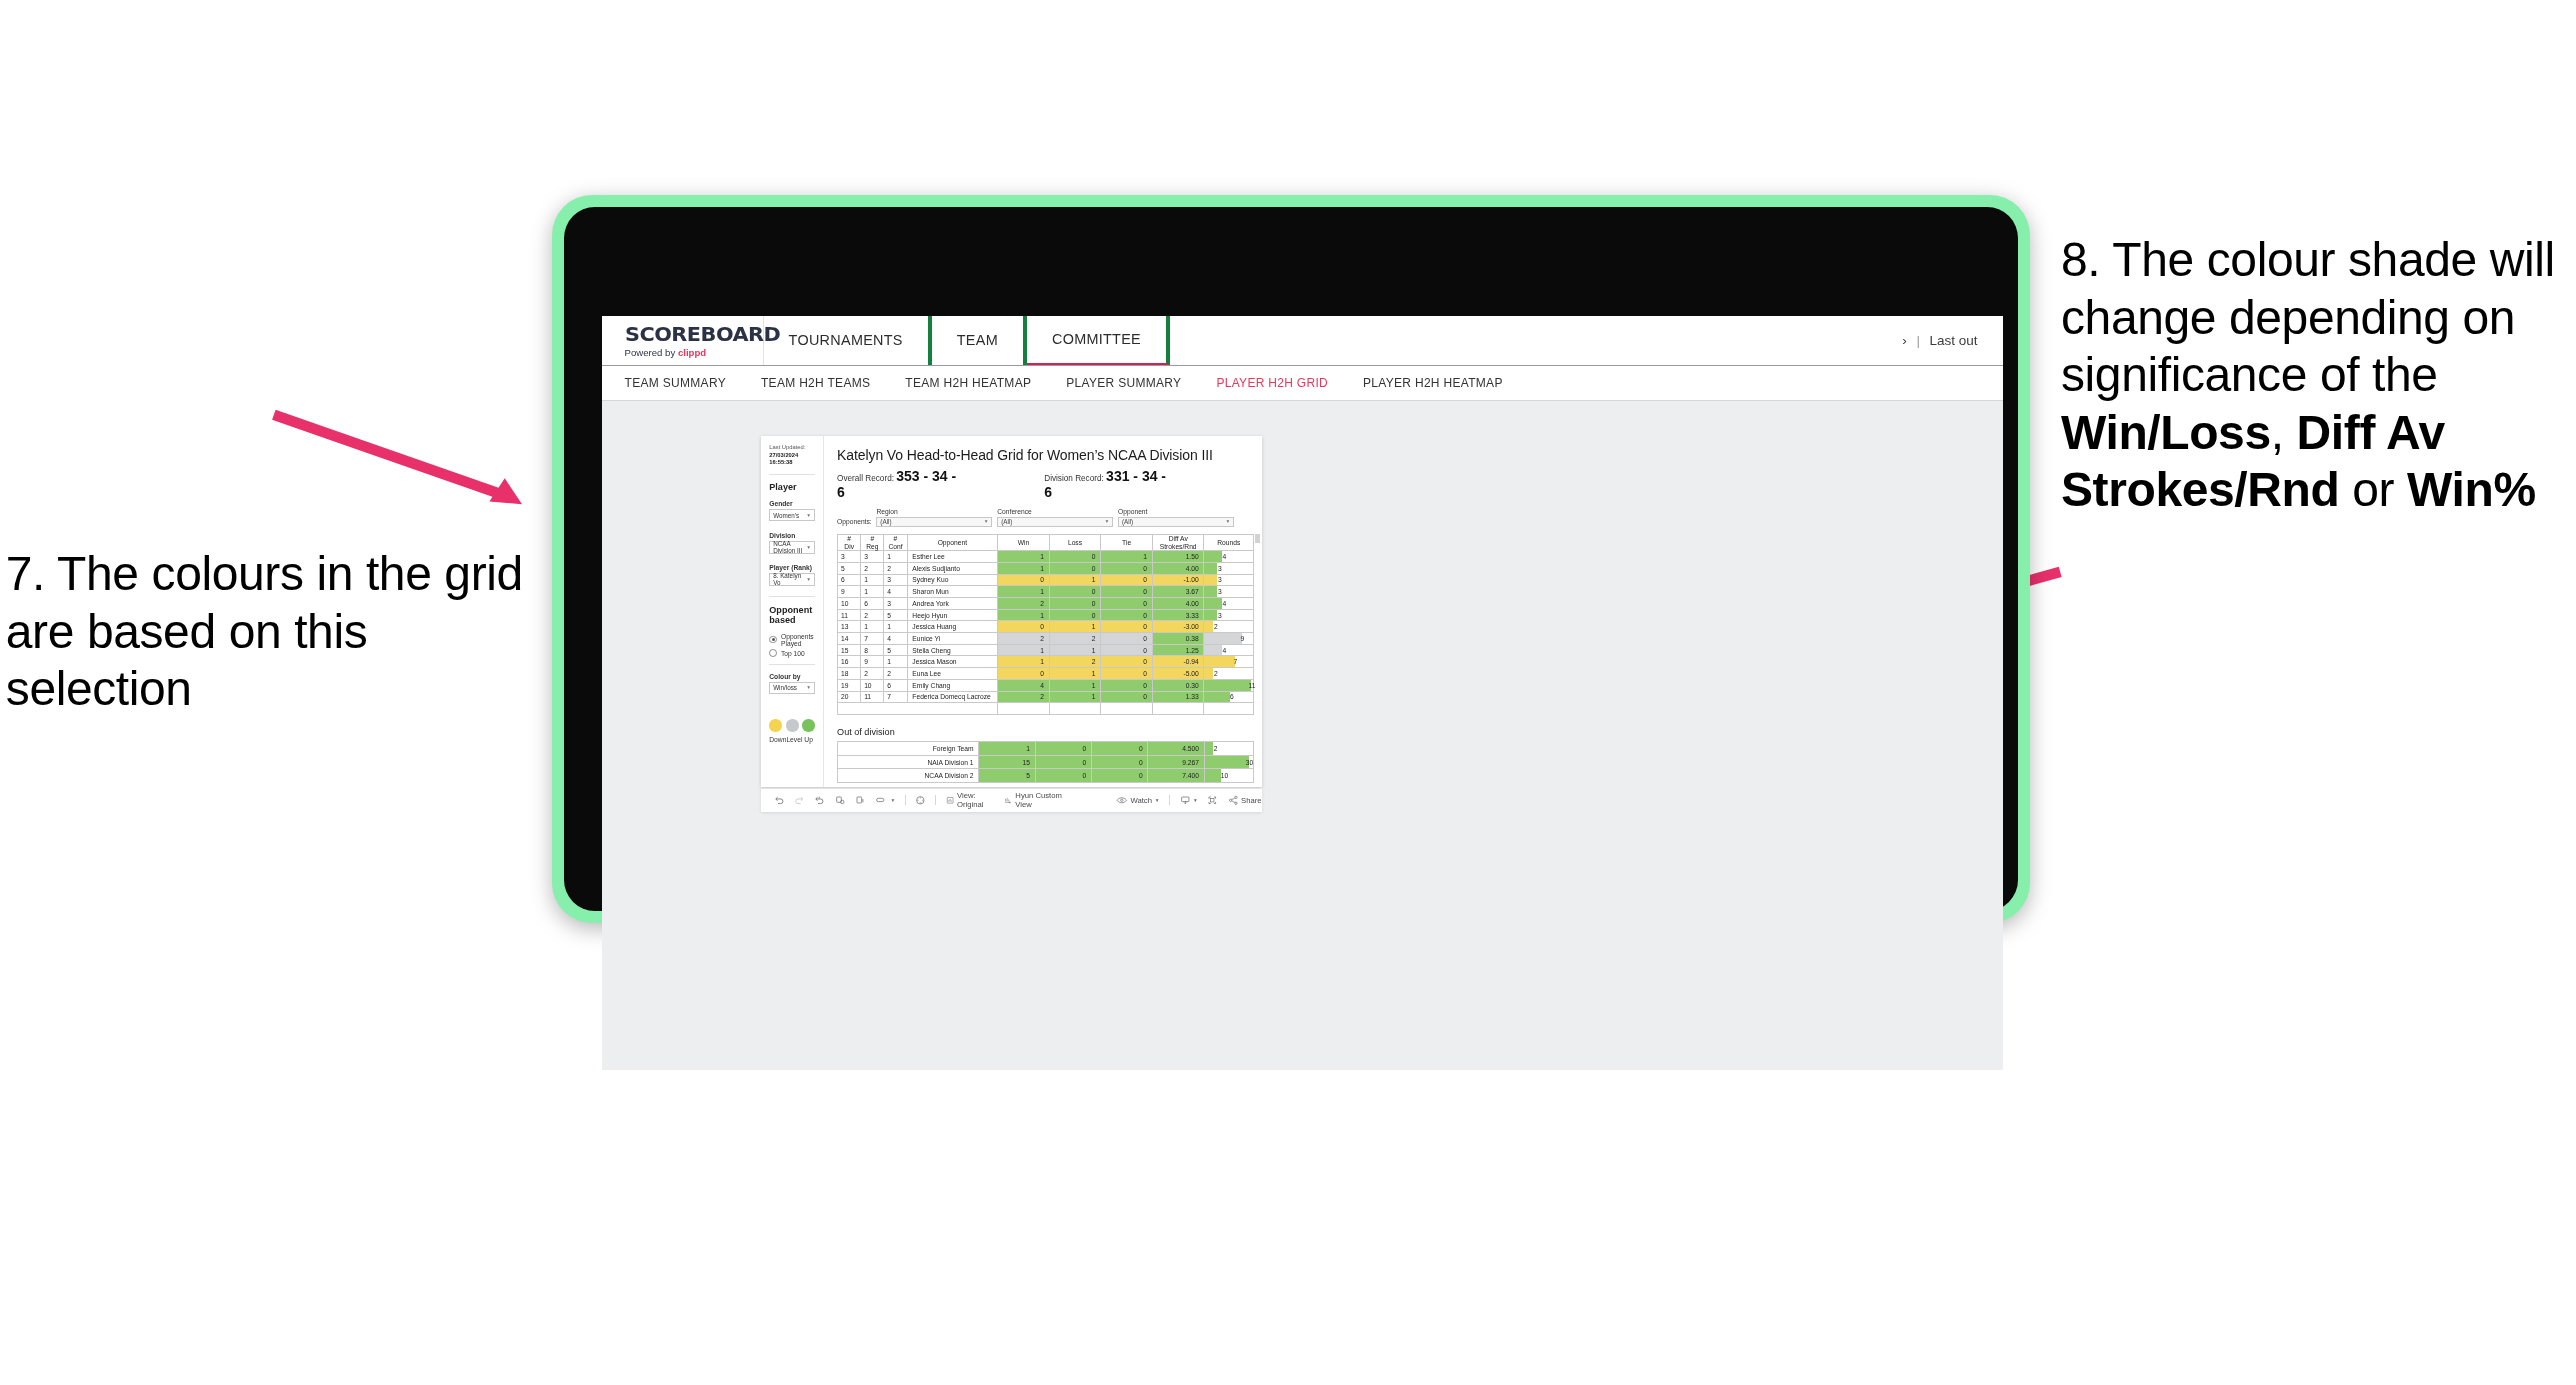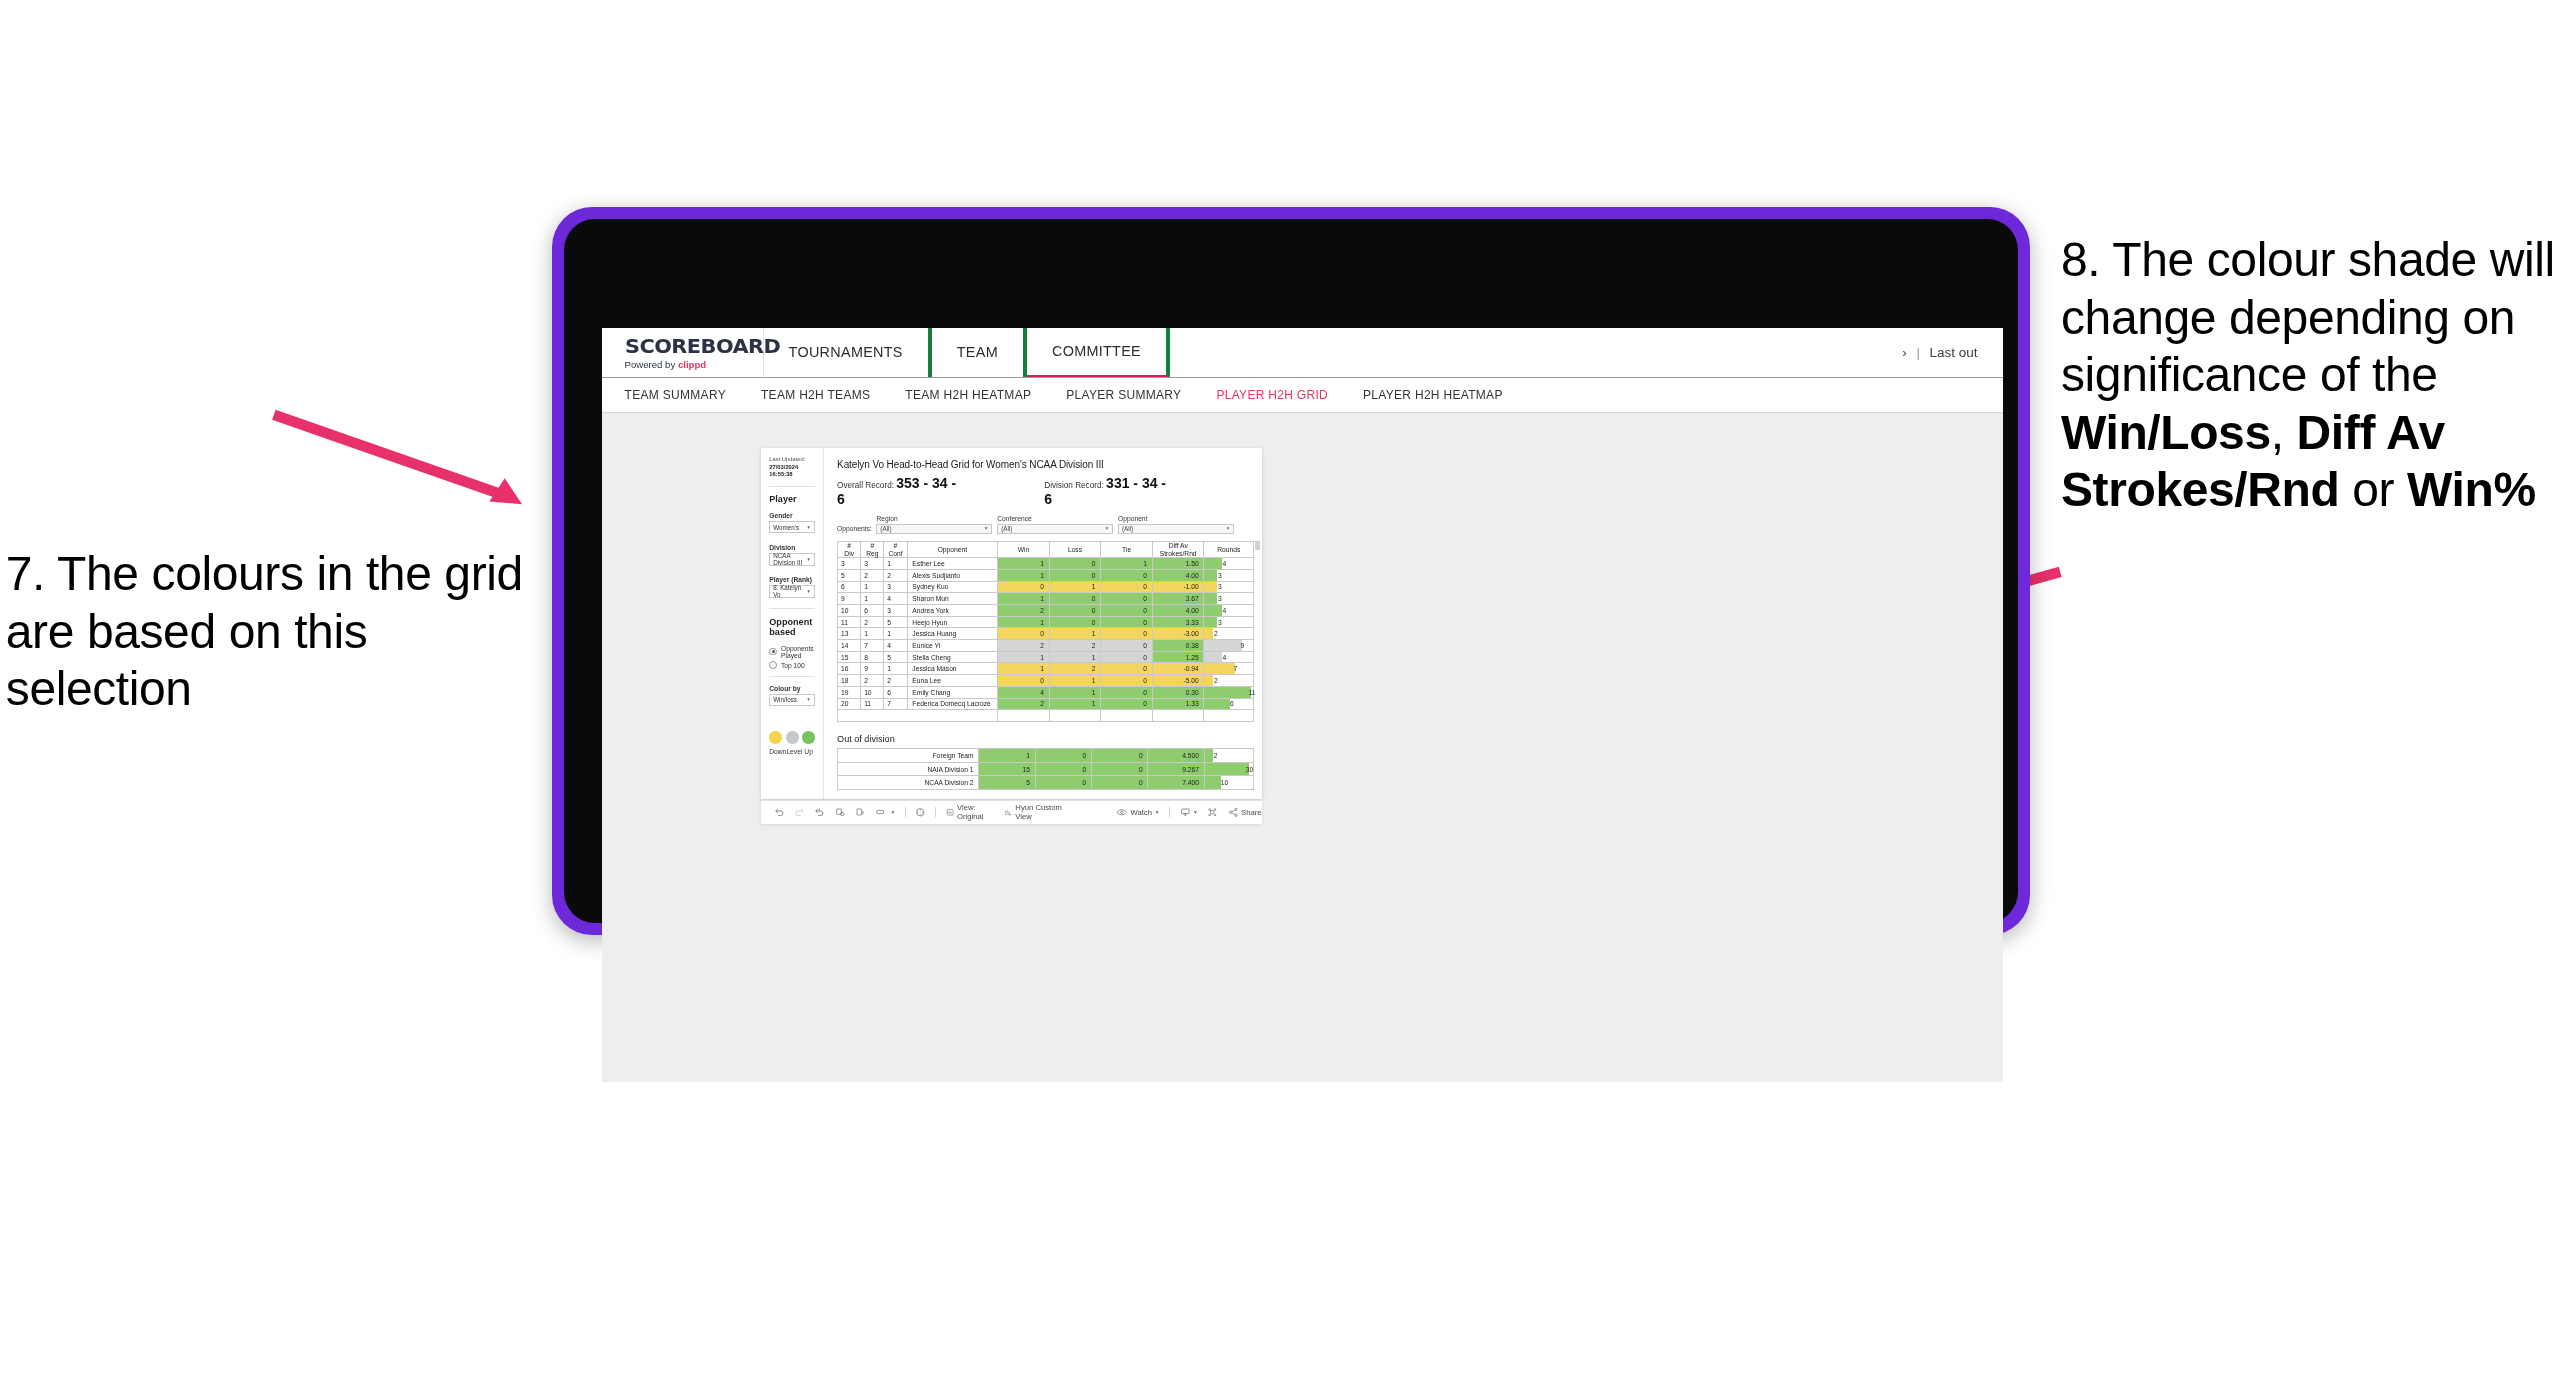--- a/index.html
+++ b/index.html
@@ -23,23 +23,23 @@
   #annot-left{ left:5.8px; top:545px; width:520px; }
   #annot-right{ left:2061px; top:231px; width:510px; }
   .annot b{font-weight:bold;}
 
   
   .arrow{position:absolute;}
 
   
   #tablet{
     position:absolute;
-    left:552px; top:207px;
+    left:552px; top:195px;
     width:1478px; height:728px;
-    background:#6d28d9;
+    background:#86efac;
     border-radius:40px;
     box-shadow:0 5.8px 21px rgba(0,0,0,.28);
   }
   #tablet-inner{
     position:absolute;
     left:11.6px; top:11.6px; right:11.6px; bottom:11.6px;
     background:#0a0a0a;
     border-radius:31px;
   }
   #screen{
@@ -109,21 +109,21 @@
   .lp-select .caret{font-size:4.8px;color:#777;}
   .radio-row{display:flex;align-items:center;gap:3.9px;margin:2.9px 0;font-size:6.7px;color:#333;cursor:pointer;}
   .radio{width:5.8px;height:5.8px;border:1px solid #8e8e8e;border-radius:50%;position:relative;background:#fff;flex:none;}
   .radio.on::after{content:"";position:absolute;left:1.3px;top:1.3px;width:3.3px;height:3.3px;border-radius:50%;background:#555;}
   .legend{display:flex;justify-content:space-around;margin-top:25px;}
   .legend .dot{width:12.5px;height:12.5px;border-radius:50%;}
   .legend .cap{font-size:6.7px;color:#333;text-align:center;margin-top:4.8px;}
 
   
   #mainpanel{flex:1;padding:11.6px 13.5px 0 13.5px;box-sizing:border-box;position:relative;}
-  #title{font-size:10px;color:#1b1b1b;font-weight:500;letter-spacing:-0.1px;}
+  #title{font-size:14px;color:#1b1b1b;font-weight:500;letter-spacing:-0.1px;}
   #records{display:flex;margin-top:4.8px;font-size:8.2px;color:#333;}
   #records .rec{margin-right:77px;}
   #records b{font-weight:bold;color:#111;font-size:14px;}
 
   #filters{display:flex;align-items:flex-end;margin-top:7.7px;gap:4.8px;}
   #filters .oplabel{font-size:6.7px;color:#333;padding-bottom:1.9px;white-space:nowrap;}
   .filt{display:flex;flex-direction:column;}
   .filt .fl{font-size:6.7px;color:#333;margin-bottom:1.9px;}
   .filt .fs{
     width:116px;height:10.6px;border:1px solid #c7c7c7;background:#f7f7f7;

